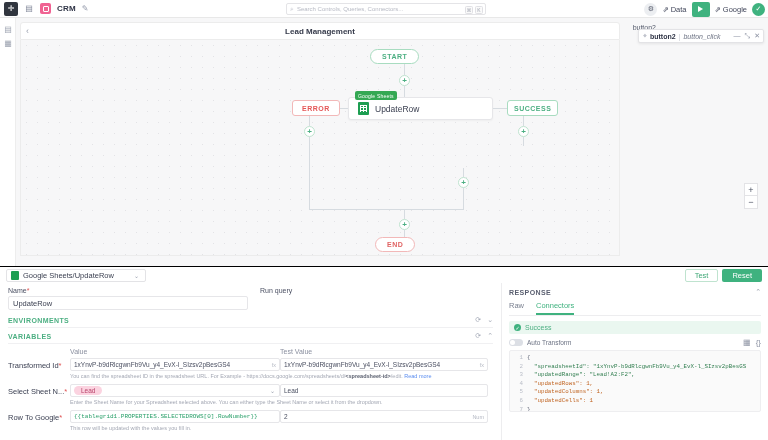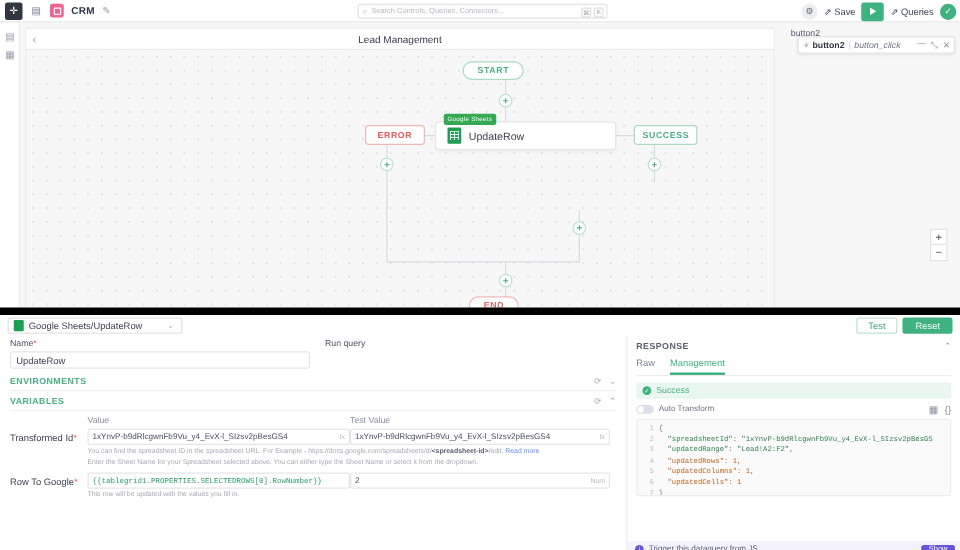--- a/index.html
+++ b/index.html
@@ -57,21 +57,21 @@
   .rail-ico { width: 16px; height: 14px; display:flex;align-items:center;justify-content:center;color:#9aa0ae;font-size:8px;}
 
   
   .canvas { position: absolute; left: 16px; top: 18px; right: 0; bottom: 0; background: #f7f7f8; }
   .canvas-head {
     position: absolute; left: 4px; top: 4px; width: 600px; height: 18px;
     background: #fff; border: 1px solid #ececec; border-radius: 3px 3px 0 0;
     display: flex; align-items: center; justify-content: center;
   }
   .canvas-head .back { position:absolute; left:5px; color:#9aa0ae; font-size:9px;}
-  .canvas-title { font-size: 8px; font-weight: normal; color: #353a4a; }
+  .canvas-title { font-size: 8px; font-weight: bold; color: #353a4a; }
 
   .flow { position: absolute; left: 4px; top: 22px; right: 0; bottom: 0;
           background:
             radial-gradient(circle, #e3e3e6 0.6px, transparent 0.7px);
           background-size: 11px 11px; border: 1px solid #ececec; border-top: none;
           width: 600px; height: 216px; overflow: hidden; }
 
   .node { position: absolute; }
   .pill {
     border-radius: 9px; height: 15px; padding: 0 11px; display: flex; align-items: center;
@@ -123,22 +123,22 @@
     box-shadow: 0 1px 3px rgba(0,0,0,.08);
   }
   .pp-name { font-size: 7px; font-weight: bold; color: #2f3446; }
   .pp-sep { color: #c9ccd4; font-size: 7px; }
   .pp-sub { font-size: 7px; color: #6d7384; font-style: italic; }
   .pp-acts { position:absolute; right: 3px; display: flex; gap: 4px; color: #8d93a3; font-size: 7px; }
   .ghost-label { position: absolute; right: 112px; top: 24px; font-size: 7px; color: #555b6c; }
 
   
   .bottom {
-    position: absolute; left: 0; bottom: 0; width: 768px; height: 194px;
-    background: #fff; border-top: 6px solid #000000; z-index: 35;
+    position: absolute; left: 0; bottom: 0; width: 768px; height: 174px;
+    background: #fff; border-top: 1px solid #000000; z-index: 35;
   }
   .bp-head { height: 16px; display: flex; align-items: center; padding: 0 6px; position: relative; }
   .bp-sel {
     height: 13px; width: 140px; border: 1px solid #e3e3e6; border-radius: 2px;
     display: flex; align-items: center; gap: 4px; padding: 0 4px; font-size: 7.5px; color: #3a3f50;
   }
   .bp-sel .caret { position: absolute; left: 134px; color: #9aa0ae; font-size: 6px;}
   .gs-small { width: 8px; height: 9px; background: #1e9e52; border-radius: 1px; }
   .bp-actions { position: absolute; right: 6px; display: flex; gap: 4px; align-items: center; margin-left: 20px; }
   .btn-outline { height: 13px; padding: 0 9px; border: 1px solid #bfe3cf; border-radius: 2px;
@@ -241,28 +241,28 @@
       <span class="kbd-group">
         <span class="kbd">⌘</span>
         <span class="kbd">K</span>
       </span>
     </div>
 
     <div class="tb-right">
       <div class="circ-btn">⚙</div>
       <div class="tb-txt">
         <span>⇗</span>
-        <span>Save</span>
+        <span>Data</span>
       </div>
       <div class="play-btn">
         <span class="tri"></span>
       </div>
       <div class="tb-txt">
         <span>⇗</span>
-        <span>Queries</span>
+        <span>Google</span>
       </div>
       <div class="green-dot">✓</div>
     </div>
   </div>
 
   <div class="rail">
     <div class="rail-ico">▤</div>
     <div class="rail-ico">▦</div>
   </div>
 
@@ -407,20 +407,36 @@
             <div class="cellbox">
               <span>1xYnvP-b9dRlcgwnFb9Vu_y4_EvX-l_SIzsv2pBesGS4</span>
               <span class="unit">fx</span>
             </div>
           </div>
         </div>
         <div class="helper" style="margin-left:62px;">
           <span>You can find the spreadsheet ID in the spreadsheet URL. For Example - https://docs.google.com/spreadsheets/d/</span><b>&lt;spreadsheet-id&gt;</b><span>/edit. </span><a href="#">Read more</a>
         </div>
 
+        <div class="vt-row" style="margin-top:4px;">
+          <div class="vt-lbl">
+            <span>Select Sheet N...</span><span class="req">*</span>
+          </div>
+          <div class="vt-val">
+            <div class="cellbox">
+              <span class="chip-lead">Lead</span>
+              <span class="unit" style="right:4px;color:#9aa0ae;font-size:6px;">⌄</span>
+            </div>
+          </div>
+          <div class="vt-test">
+            <div class="cellbox">
+              <span>Lead</span>
+            </div>
+          </div>
+        </div>
         <div class="helper" style="margin-left:62px;">Enter the Sheet Name for your Spreadsheet selected above. You can either type the Sheet Name or select it from the dropdown.</div>
 
         <div class="vt-row" style="margin-top:4px;">
           <div class="vt-lbl">
             <span>Row To Google</span><span class="req">*</span>
           </div>
           <div class="vt-val">
             <div class="cellbox">
               <span class="mono-bind">{{tablegrid1.PROPERTIES.SELECTEDROWS[0].RowNumber}}</span>
             </div>
@@ -436,21 +452,21 @@
       </div>
 
       <div class="bp-right">
         <div class="resp-head">
           <span class="resp-title">RESPONSE</span>
           <span style="color:#9aa0ae;font-size:7px;">⌃</span>
         </div>
 
         <div class="resp-tabs">
           <div class="rtab">Raw</div>
-          <div class="rtab active">Management</div>
+          <div class="rtab active">Connectors</div>
         </div>
 
         <div class="succ-bar">
           <span class="succ-dot">✓</span>
           <span class="succ-txt">Success</span>
         </div>
 
         <div class="auto-row">
           <span class="toggle"></span>
           <span class="auto-lbl">Auto Transform</span>

